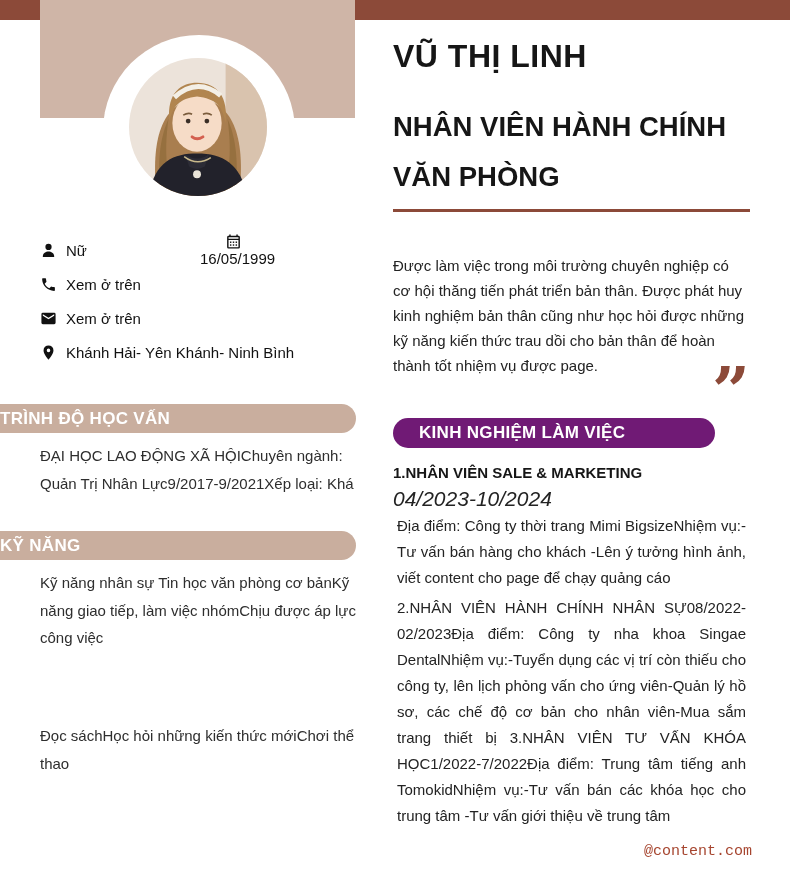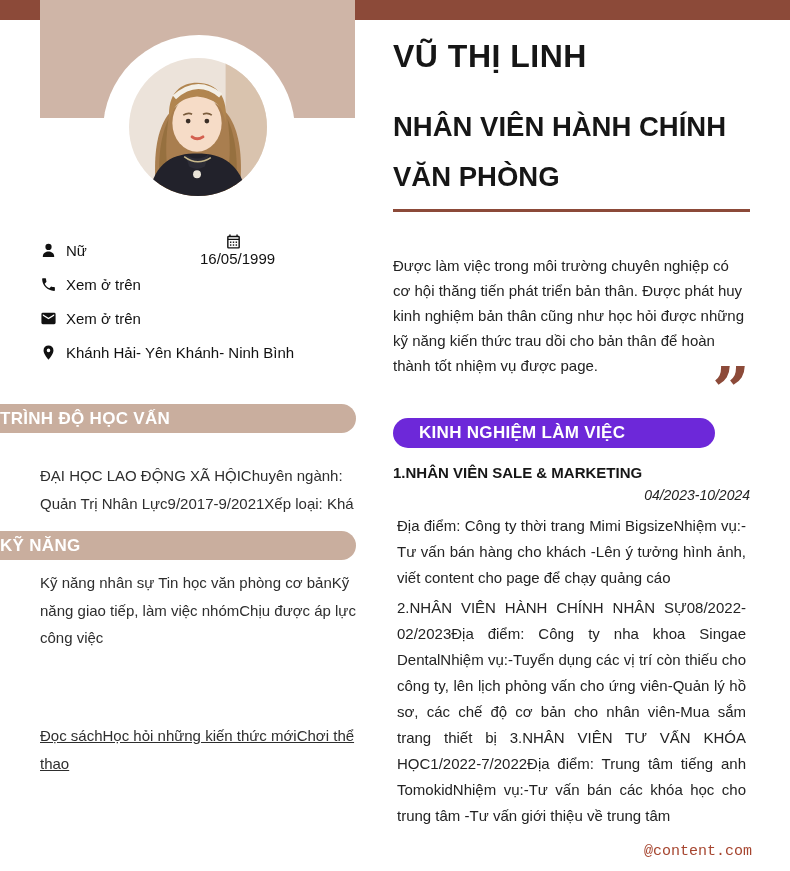--- a/index.html
+++ b/index.html
@@ -29,25 +29,25 @@
 
   
   .name{position:absolute;left:393px;top:40px;width:370px;font-size:32px;font-weight:bold;
         color:#161616;letter-spacing:.5px;line-height:1;}
   .jobtitle{position:absolute;left:393px;top:102px;width:360px;font-size:27.5px;font-weight:bold;
         color:#161616;line-height:50px;}
   .divider{position:absolute;left:393px;top:209px;width:357px;height:3px;background:#8c4a39;}
   .summary{position:absolute;left:393px;top:253px;width:357px;font-size:15px;line-height:25px;color:#232323;}
   .quote{position:absolute;left:690px;top:358px;width:60px;text-align:right;
          font-family:"DejaVu Serif",serif;font-weight:bold;font-size:66px;line-height:1;color:#8c4a39;}
-  .banner-r{position:absolute;left:393px;top:418px;width:322px;height:30px;background:#6d28d9;
+  .banner-r{position:absolute;left:393px;top:418px;width:322px;height:30px;background:#701a75;
             border-radius:15px;display:flex;align-items:center;}
   .banner-r span{padding-left:26px;color:#ffffff;font-weight:bold;font-size:17px;letter-spacing:.3px;}
   .job1-title{position:absolute;left:393px;top:464px;width:357px;font-size:15px;font-weight:bold;color:#161616;}
-  .job1-date{position:absolute;left:393px;top:487px;width:357px;font-size:14px;font-style:italic;color:#232323;text-align:right;}
+  .job1-date{position:absolute;left:393px;top:487px;width:357px;font-size:21px;font-style:italic;color:#232323;}
   .exp-body{position:absolute;left:393px;top:509px;width:357px;font-size:15px;line-height:26px;
             color:#232323;text-align:justify;}
   .exp-body p{margin:4px;}
 
   .watermark{position:absolute;left:638px;top:843px;width:114px;text-align:right;
              font-family:"Liberation Mono","DejaVu Sans Mono",monospace;font-size:15px;color:#a6452f;}
 </style>
 </head>
 <body>
 
@@ -125,28 +125,28 @@
             <path d="M12 2a7 7 0 0 0-7 7c0 5.2 7 13 7 13s7-7.8 7-13a7 7 0 0 0-7-7zm0 9.5A2.5 2.5 0 1 1 12 6.5a2.5 2.5 0 0 1 0 5z"></path>
           </svg>
       </span>
       <span>Khánh Hải- Yên Khánh- Ninh Bình</span>
     </div>
   </div>
 
   <div class="banner-l" style="top:404px;">
     <span>TRÌNH ĐỘ HỌC VẤN</span>
   </div>
-  <div class="body-l" style="top:442px;margin-top:20px;">ĐẠI HỌC LAO ĐỘNG XÃ HỘIChuyên ngành: Quản Trị Nhân Lực9/2017-9/2021Xếp loại: Khá</div>
+  <div class="body-l" style="top:442px;">ĐẠI HỌC LAO ĐỘNG XÃ HỘIChuyên ngành: Quản Trị Nhân Lực9/2017-9/2021Xếp loại: Khá</div>
 
   <div class="banner-l" style="top:531px;">
     <span>KỸ NĂNG</span>
   </div>
   <div class="body-l" style="top:569px;">Kỹ năng nhân sự Tin học văn phòng cơ bảnKỹ năng giao tiếp, làm việc nhómChịu được áp lực công việc</div>
 
-  <div class="body-l" style="top:722px;text-decoration:underline;">Đọc sáchHọc hỏi những kiến thức mớiChơi thể thao</div>
+  <div class="body-l" style="top:722px;">Đọc sáchHọc hỏi những kiến thức mớiChơi thể thao</div>
 
   <div class="name">VŨ THỊ LINH</div>
   <div class="jobtitle">NHÂN VIÊN HÀNH CHÍNH VĂN PHÒNG</div>
   <div class="divider"></div>
   <div class="summary">Được làm việc trong môi trường chuyên nghiệp có cơ hội thăng tiến phát triển bản thân. Được phát huy kinh nghiệm bản thân cũng như học hỏi được những kỹ năng kiến thức trau dồi cho bản thân để hoàn thành tốt nhiệm vụ được page.</div>
   <div class="quote">”</div>
 
   <div class="banner-r">
     <span>KINH NGHIỆM LÀM VIỆC</span>
   </div>

